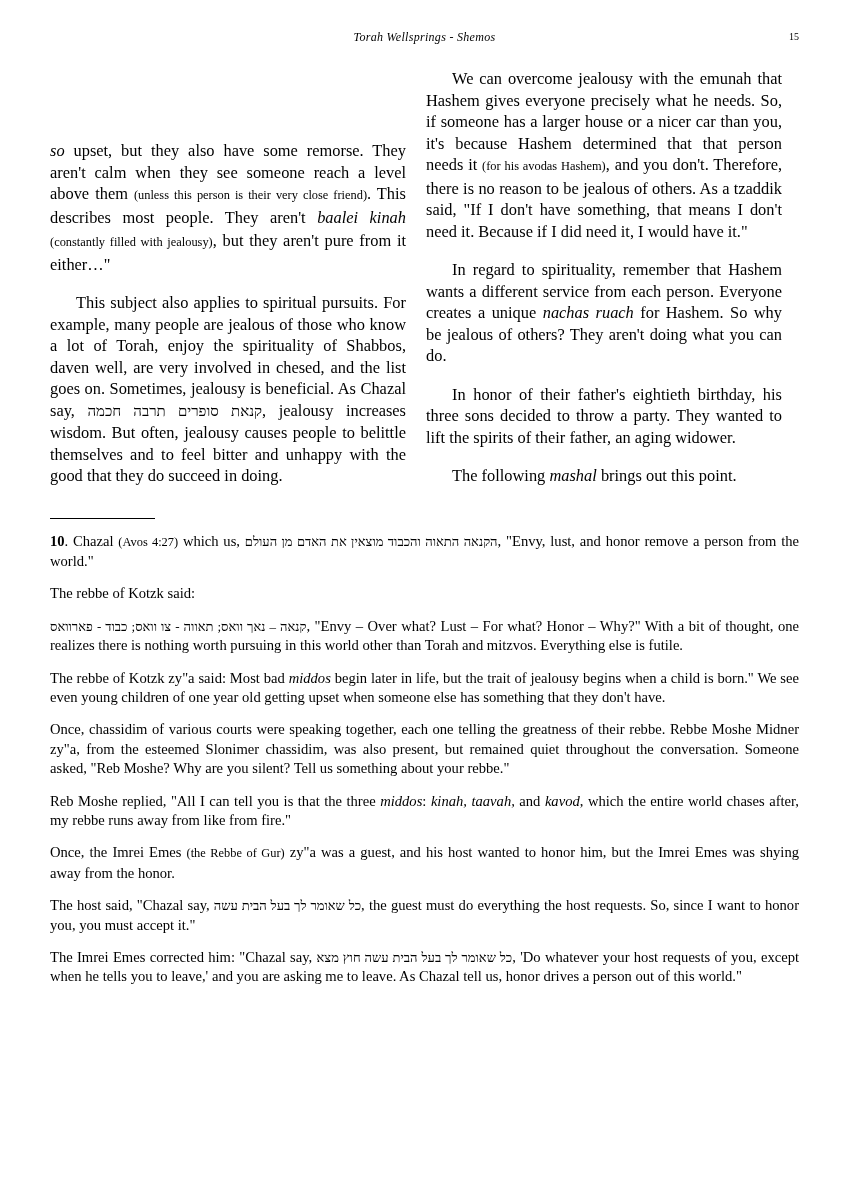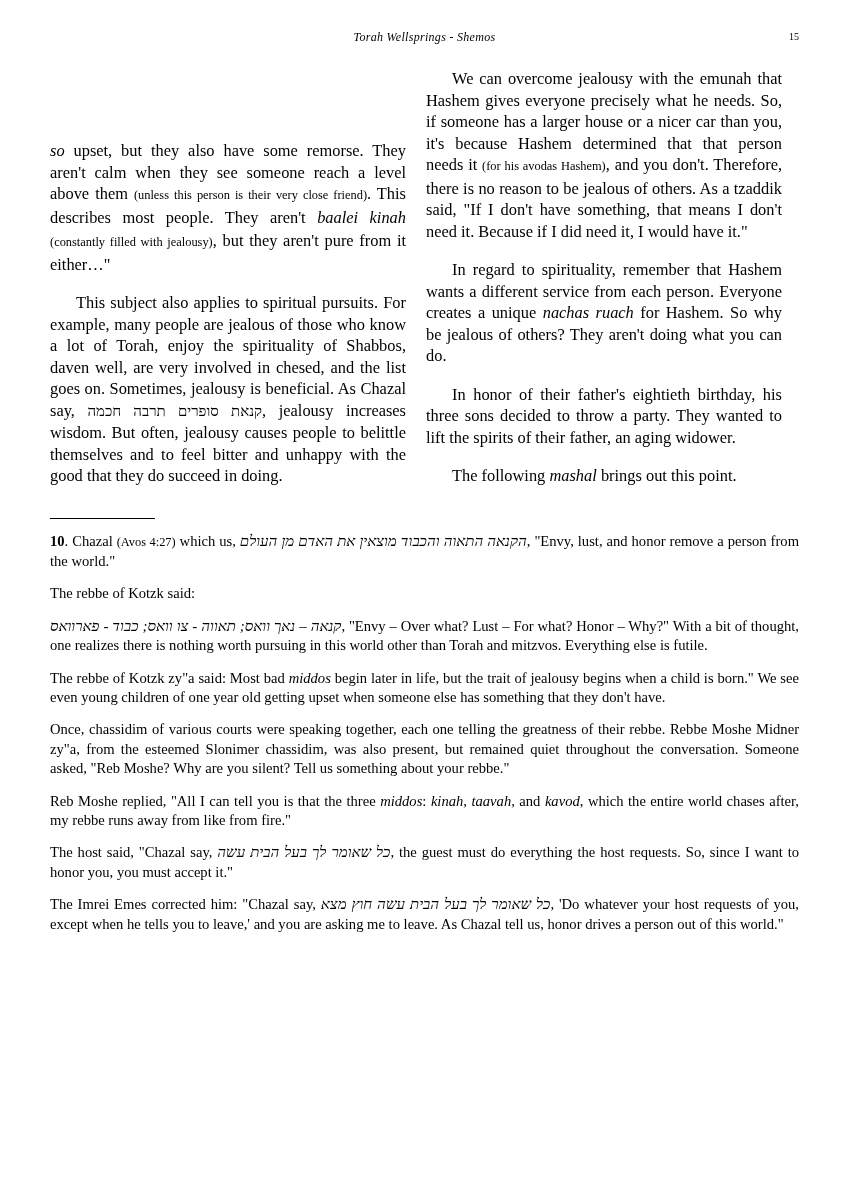--- a/index.html
+++ b/index.html
@@ -85,24 +85,23 @@
   .footnotes {
     font-size: 14.6px;
     line-height: 19.4px;
     text-align: justify;
   }
   .footnotes p {
     margin: 0 0 13px 0;
     font-family: "Liberation Serif", serif;
   }
   .footnotes .fn-heb-small {
-    font-size: 15px;
+    font-size: 13px;
     direction: rtl;
     unicode-bidi: embed;
-    font-style: italic;
   }
   b { font-weight: bold; }
 </style>
 </head>
 <body>
 
 <div class="page">
 
   <div class="header">
     <div class="header-title">Torah Wellsprings - Shemos</div>
@@ -124,17 +123,18 @@
 
   <div class="footnote-rule"></div>
 
   <div class="footnotes" id="footnotes">
       <p><b>10</b><span>. Chazal </span><span class="small">(Avos 4:27)</span><span> which us, </span><span class="fn-heb-small">הקנאה התאוה והכבוד מוצאין את האדם מן העולם</span><span>, "Envy, lust, and honor remove a person from the world."</span></p>
       <p><span>The rebbe of Kotzk said:</span></p>
       <p><span class="fn-heb-small">קנאה – נאך וואס; תאווה - צו וואס; כבוד - פארוואס</span><span>, "Envy – Over what? Lust – For what? Honor – Why?" With a bit of thought, one realizes there is nothing worth pursuing in this world other than Torah and mitzvos. Everything else is futile.</span></p>
       <p><span>The rebbe of Kotzk zy"a said: Most bad </span><i>middos</i><span> begin later in life, but the trait of jealousy begins when a child is born." We see even young children of one year old getting upset when someone else has something that they don't have.</span></p>
       <p><span>Once, chassidim of various courts were speaking together, each one telling the greatness of their rebbe. Rebbe Moshe Midner zy"a, from the esteemed Slonimer chassidim, was also present, but remained quiet throughout the conversation. Someone asked, "Reb Moshe? Why are you silent? Tell us something about your rebbe."</span></p>
       <p><span>Reb Moshe replied, "All I can tell you is that the three </span><i>middos</i><span>: </span><i>kinah, taavah,</i><span> and </span><i>kavod</i><span>, which the entire world chases after, my rebbe runs away from like from fire."</span></p>
+      <p><span>Once, the Imrei Emes </span><span class="small">(the Rebbe of Gur)</span><span> zy"a was a guest, and his host wanted to honor him, but the Imrei Emes was shying away from the honor.</span></p>
       <p><span>The host said, "Chazal say, </span><span class="fn-heb-small">כל שאומר לך בעל הבית עשה</span><span>, the guest must do everything the host requests. So, since I want to honor you, you must accept it."</span></p>
       <p><span>The Imrei Emes corrected him: "Chazal say, </span><span class="fn-heb-small">כל שאומר לך בעל הבית עשה חוץ מצא</span><span>, 'Do whatever your host requests of you, except when he tells you to leave,' and you are asking me to leave. As Chazal tell us, honor drives a person out of this world."</span></p>
     </div>
 
 </div>
 
 </body></html>

